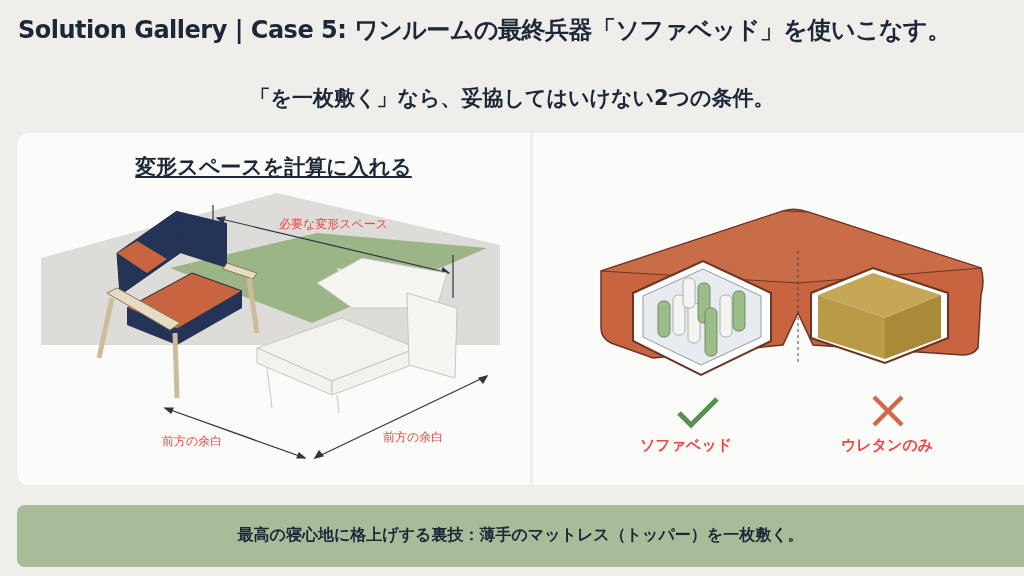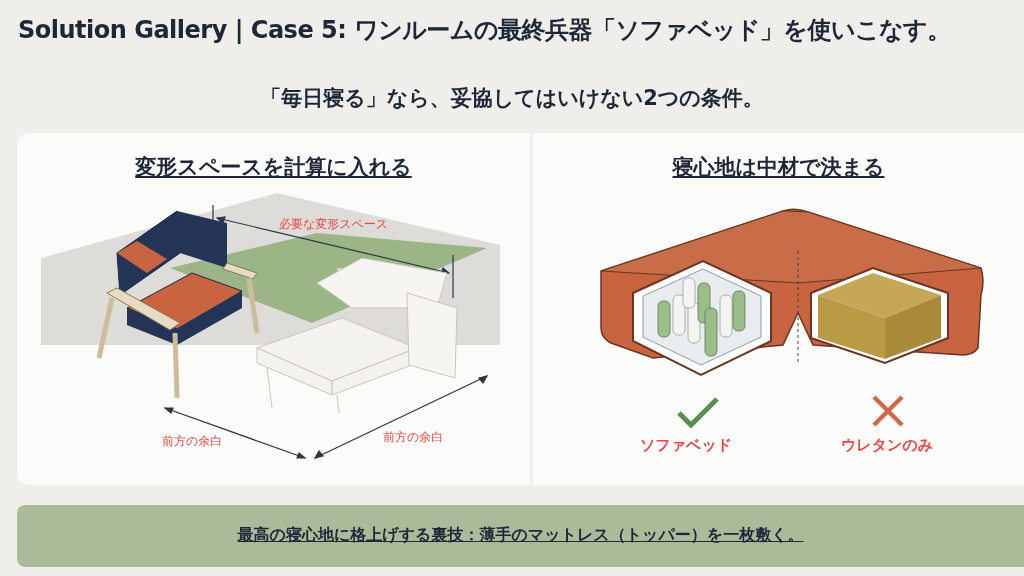--- a/index.html
+++ b/index.html
@@ -7,27 +7,27 @@
   .title{position:absolute;left:18px;top:14px;font-size:24px;font-weight:bold;letter-spacing:-0.5px;color:#1d2738;white-space:nowrap;}
   .subtitle{position:absolute;left:0;width:1024px;top:84px;text-align:center;font-size:21px;font-weight:bold;color:#1d2738;}
   .card{position:absolute;top:133px;height:352px;background:#fbfbf9;}
   .card.left{left:17px;width:513px;border-radius:12px 0 0 12px;}
   .card.right{left:533px;width:491px;}
   .card-title{position:absolute;left:0;right:0;top:20px;text-align:center;font-size:21px;font-weight:bold;color:#1d2738;text-decoration:underline;}
   .art{position:absolute;left:0;top:0;}
   .lbl{position:absolute;font-size:12px;color:#ef4444;white-space:nowrap;}
   .lbl.big{font-size:15px;font-weight:bold;}
   .banner{position:absolute;left:17px;top:505px;width:1020px;height:62px;background:#a9bb98;border-radius:8px;}
-  .banner-text{position:absolute;left:0;width:1007px;top:20px;text-align:center;font-size:16px;font-weight:bold;color:#1d2738;text-decoration:underline;}
+  .banner-text{position:absolute;left:0;width:1007px;top:20px;text-align:center;font-size:16px;font-weight:bold;color:#1d2738;}
 </style>
 </head>
 <body>
 
 <div class="title">Solution Gallery | Case 5: ワンルームの最終兵器「ソファベッド」を使いこなす。</div>
-<div class="subtitle">「毎日寝る」なら、妥協してはいけない2つの条件。</div>
+<div class="subtitle">「を一枚敷く」なら、妥協してはいけない2つの条件。</div>
 
 <div class="card left">
   <div class="card-title">変形スペースを計算に入れる</div>
   <svg class="art" width="513" height="352" viewBox="0 0 513 352">
 
     <polygon points="24,125 260,60 483,112 483,212 24,212" fill="#dddcd9"></polygon>
 
     <polygon points="153,135 300,100 470,115 295,190" fill="#8fae78" opacity="0.85"></polygon>
 
     <g stroke="#2e3444" stroke-width="1.2" fill="#2e3444">
@@ -72,21 +72,20 @@
       <polygon points="300,150 345,125 430,140 420,175 335,175" fill="#f6f5f1"></polygon>
       <polygon points="390,160 440,175 438,245 392,232" fill="#f6f5f1"></polygon>
     </g>
   </svg>
   <div class="lbl" style="left:262px;top:83px;">必要な変形スペース</div>
   <div class="lbl" style="left:145px;top:300px;">前方の余白</div>
   <div class="lbl" style="left:366px;top:296px;">前方の余白</div>
 </div>
 
 <div class="card right">
-  <div class="card-title">寝心地は中材で決まる</div>
   <svg class="art" width="491" height="352" viewBox="0 0 491 352">
 
     <path d="M68,138 L250,78 Q262,74 275,79 L448,135 Q452,148 448,162 L445,215 Q440,222 430,222 L280,212 L265,180 L250,212 L120,225 L78,210 Q68,205 68,195 Z" fill="#c8643f" stroke="#6b3423" stroke-width="1.5"></path>
     <polygon points="68,138 250,78 275,79 448,135 265,150" fill="#c96c48" stroke="#6b3423" stroke-width="1"></polygon>
 
     <g>
       <polygon points="100,160 170,128 238,160 238,208 168,242 100,208" fill="#ffffff" stroke="#6b3423" stroke-width="2"></polygon>
       <polygon points="110,163 170,136 228,163 228,204 168,232 110,204" fill="#e9ecef" stroke="#8d9aa8"></polygon>
       <g stroke="#5f7a55" stroke-width="0.8">
         <rect x="125" y="168" width="12" height="36" rx="5" fill="#9bbd8a"></rect>

